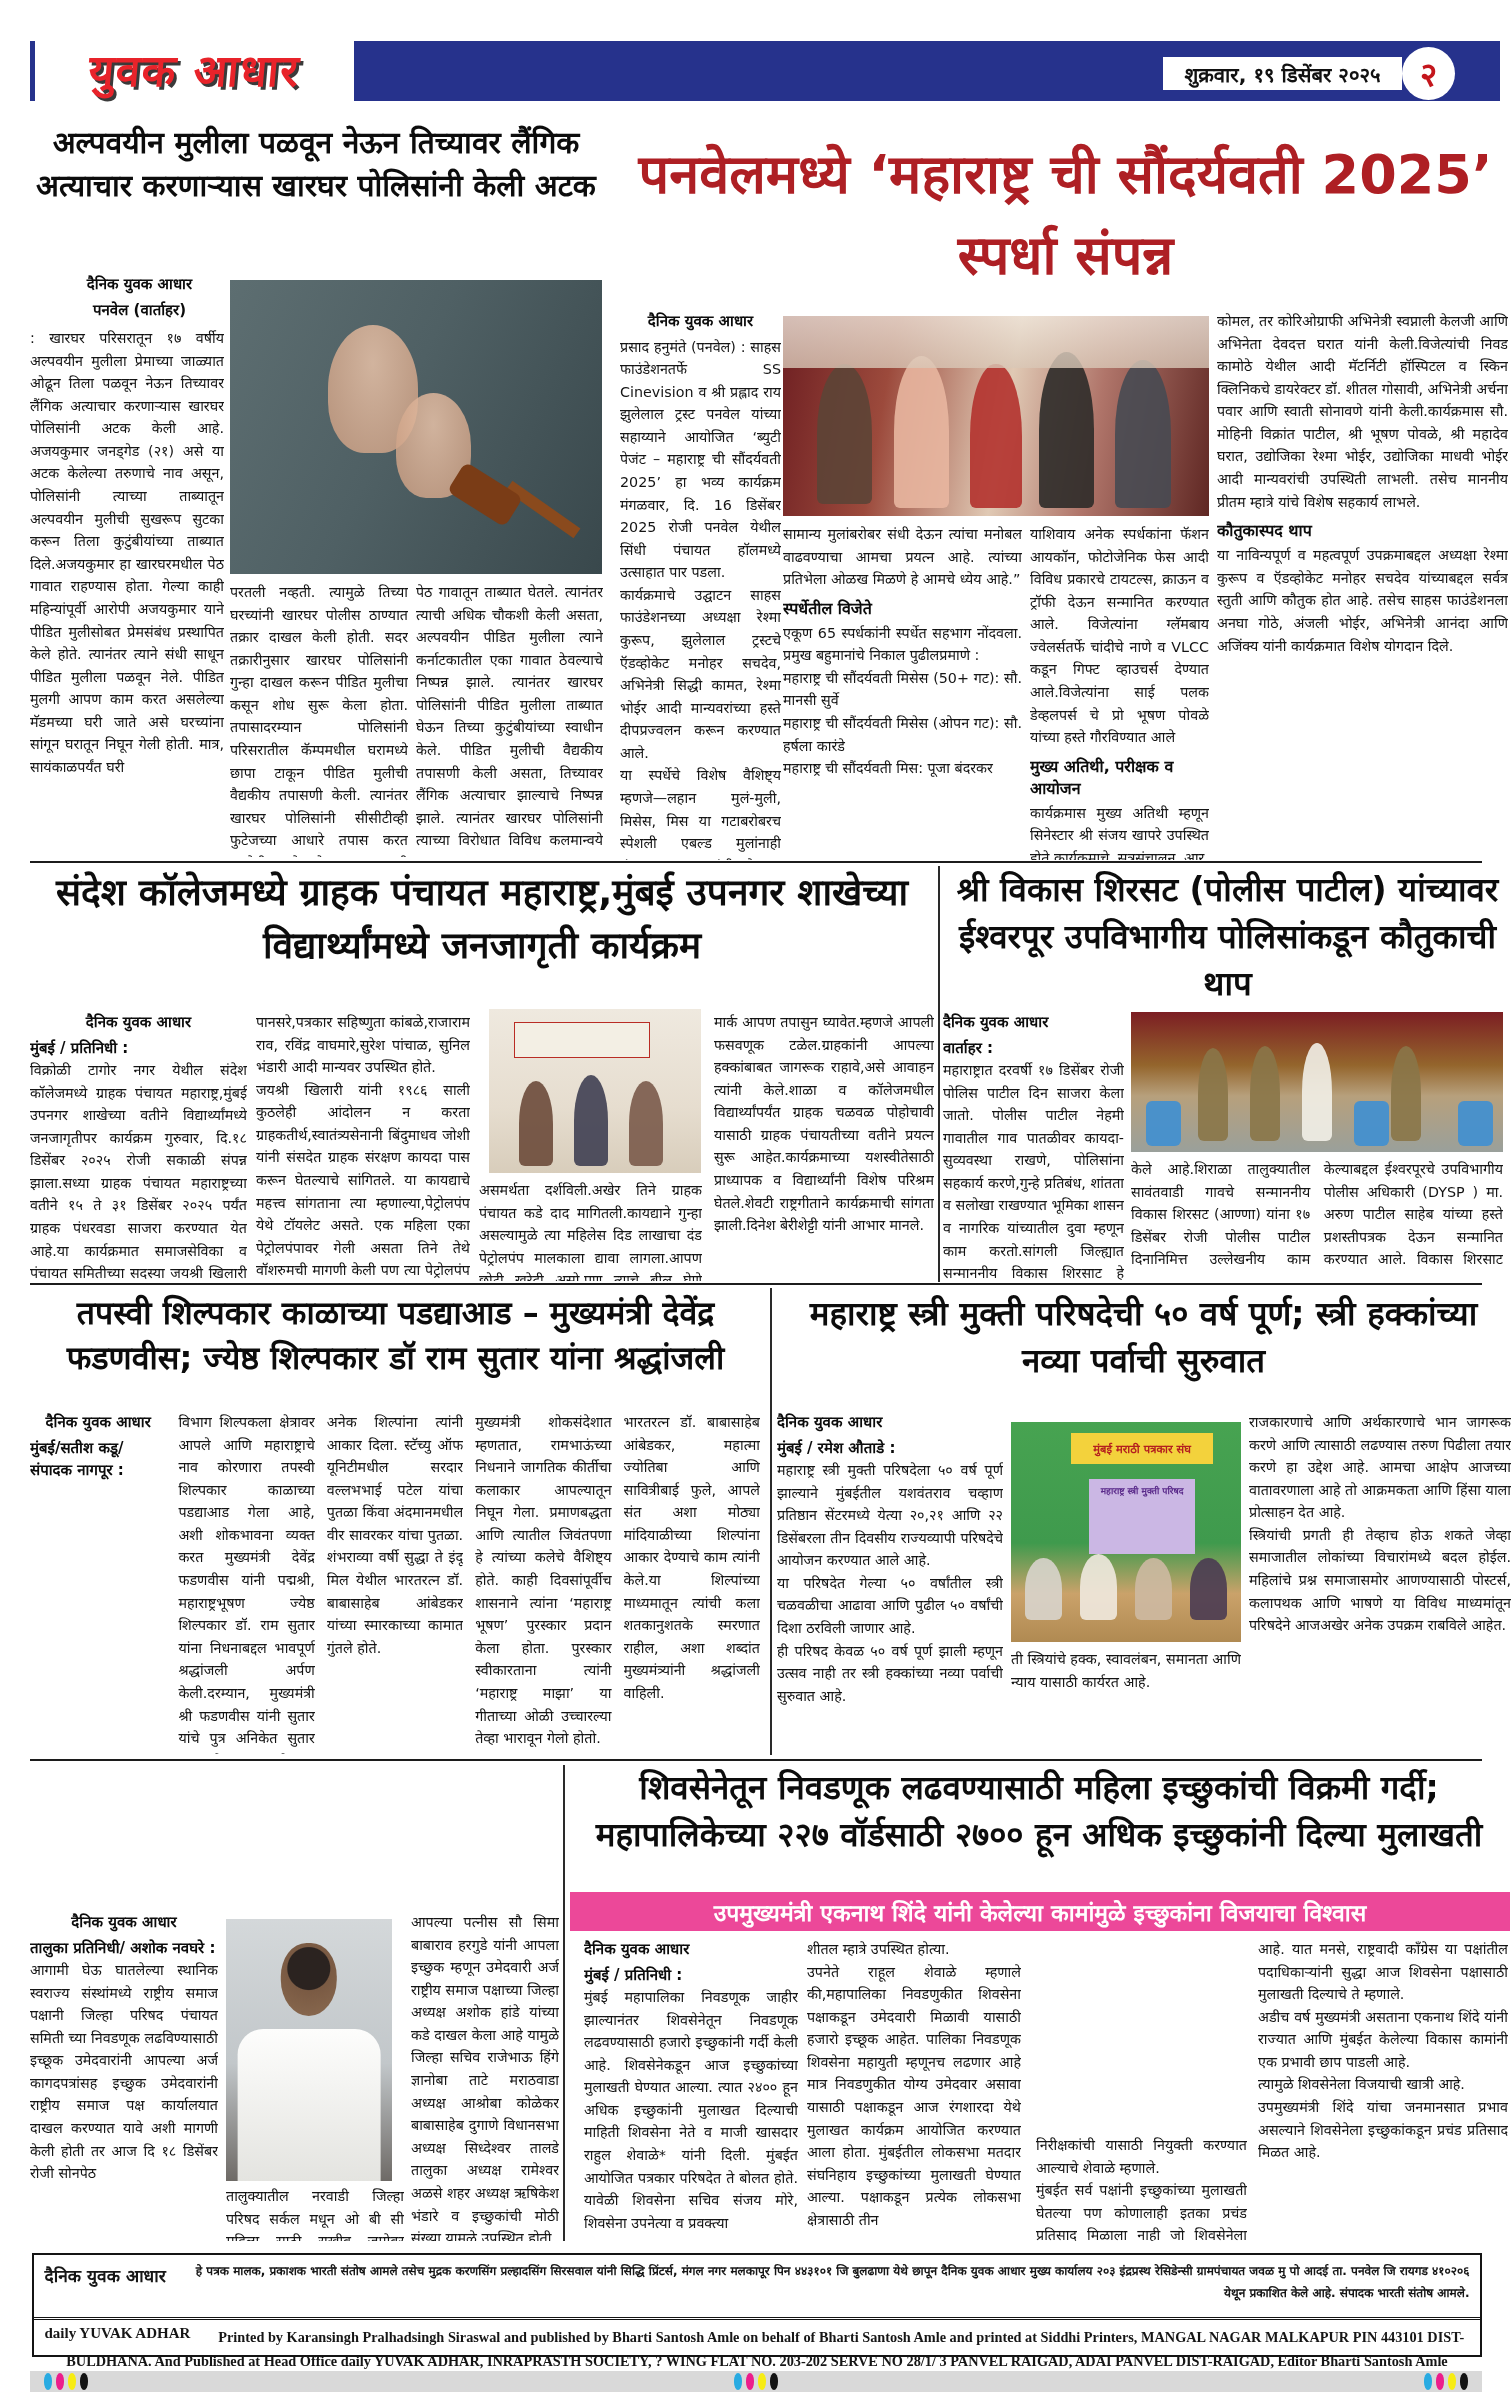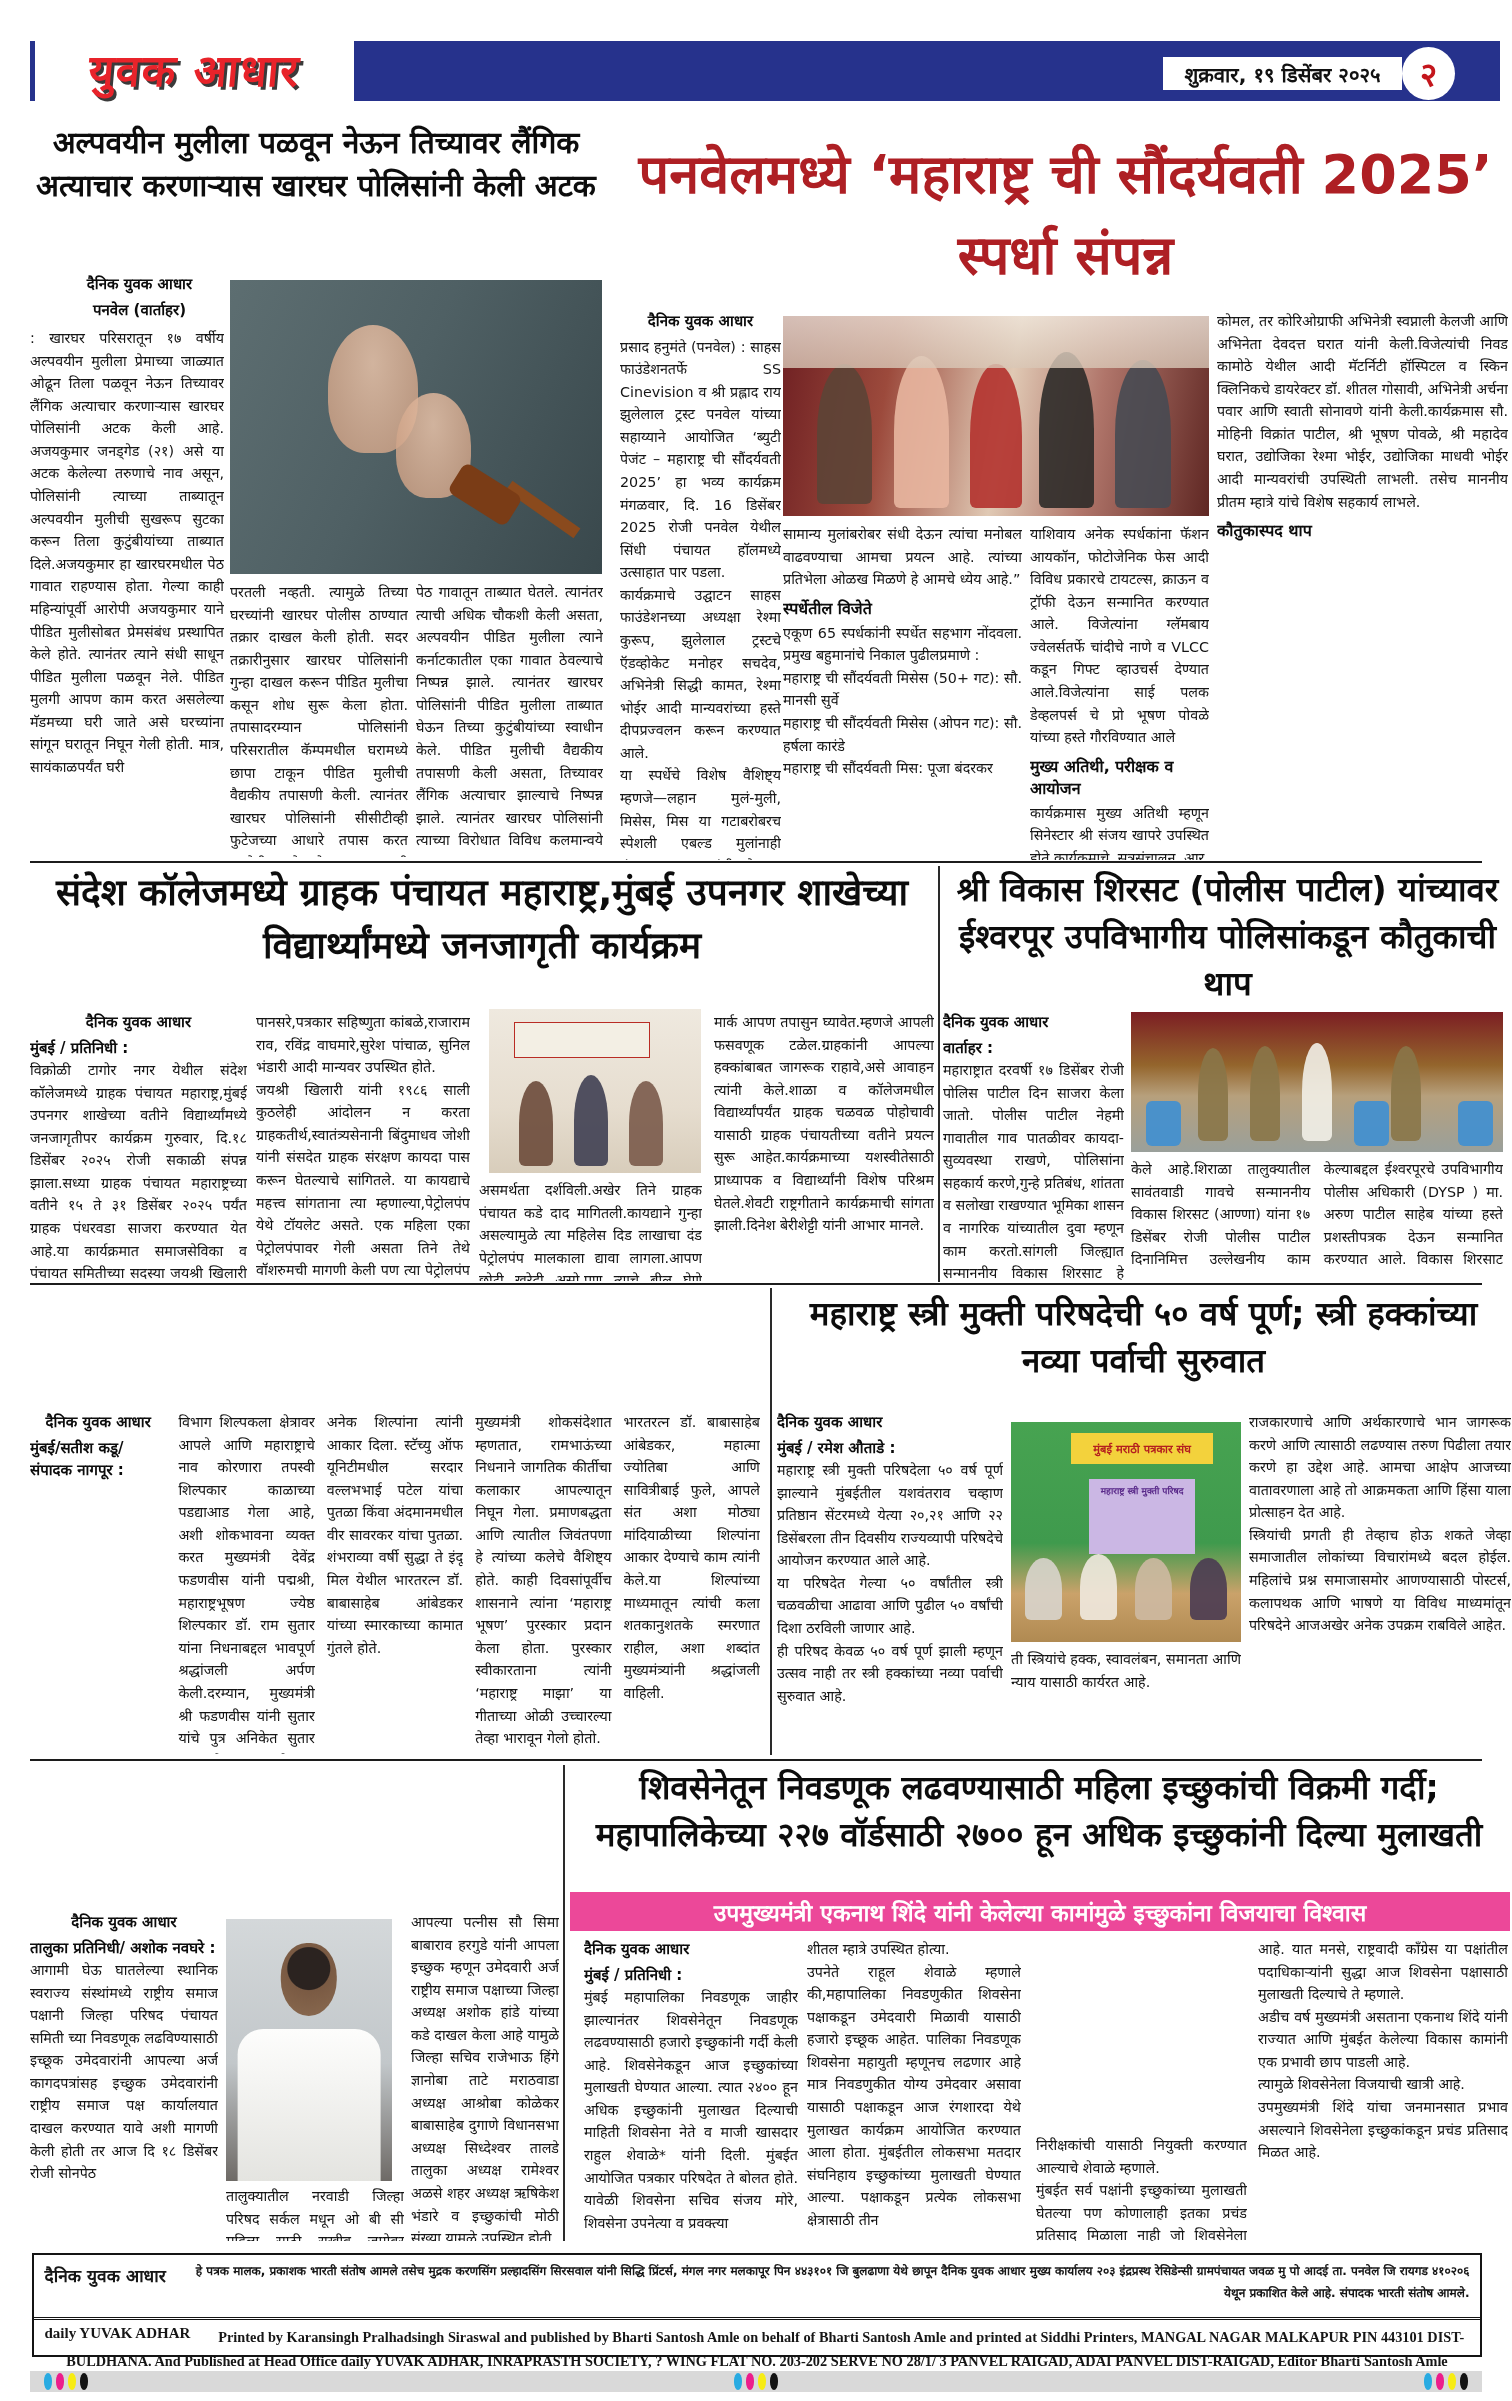--- a/index.html
+++ b/index.html
@@ -117,20 +117,21 @@
 महाराष्ट्र ची सौंदर्यवती मिस: पूजा बंदरकर</div>
   </div>
   <div class="abs" style="left:1030px;top:523px;width:179px;height:337px;overflow:hidden">
     <div class="bt">याशिवाय अनेक स्पर्धकांना फॅशन आयकॉन, फोटोजेनिक फेस आदी विविध प्रकारचे टायटल्स, क्राऊन व ट्रॉफी देऊन सन्मानित करण्यात आले. विजेत्यांना ग्लॅमबाय ज्वेलर्सतर्फे चांदीचे नाणे व VLCC कडून गिफ्ट व्हाउचर्स देण्यात आले.विजेत्यांना साई पलक डेव्हलपर्स चे प्रो भूषण पोवळे यांच्या हस्ते गौरविण्यात आले</div>
     <div class="sub">मुख्य अतिथी, परीक्षक व आयोजन</div>
     <div class="bt">कार्यक्रमास मुख्य अतिथी म्हणून सिनेस्टार श्री संजय खापरे उपस्थित होते.कार्यक्रमाचे सूत्रसंचालन आर. जे.</div>
   </div>
   <div class="abs" style="left:1217px;top:310px;width:291px;height:550px;overflow:hidden">
     <div class="bt">कोमल, तर कोरिओग्राफी अभिनेत्री स्वप्नाली केलजी आणि अभिनेता देवदत्त घरात यांनी केली.विजेत्यांची निवड कामोठे येथील आदी मॅटर्निटी हॉस्पिटल व स्किन क्लिनिकचे डायरेक्टर डॉ. शीतल गोसावी, अभिनेत्री अर्चना पवार आणि स्वाती सोनावणे यांनी केली.कार्यक्रमास सौ. मोहिनी विक्रांत पाटील, श्री भूषण पोवळे, श्री महादेव घरात, उद्योजिका रेश्मा भोईर, उद्योजिका माधवी भोईर आदी मान्यवरांची उपस्थिती लाभली. तसेच माननीय प्रीतम म्हात्रे यांचे विशेष सहकार्य लाभले.</div>
     <div class="sub">कौतुकास्पद थाप</div>
+    <div class="bt">या नाविन्यपूर्ण व महत्वपूर्ण उपक्रमाबद्दल अध्यक्षा रेश्मा कुरूप व ऍडव्होकेट मनोहर सचदेव यांच्याबद्दल सर्वत्र स्तुती आणि कौतुक होत आहे. तसेच साहस फाउंडेशनला अनघा गोठे, अंजली भोईर, अभिनेत्री आनंदा आणि अजिंक्य यांनी कार्यक्रमात विशेष योगदान दिले.</div>
   </div>
 
   <div class="abs rule-h" style="left:30px;top:861px;width:1452px"></div>
 
   <div class="abs hl" style="left:30px;top:867px;width:904px;height:137px;font-size:37px">संदेश कॉलेजमध्ये ग्राहक पंचायत महाराष्ट्र,मुंबई उपनगर शाखेच्या विद्यार्थ्यांमध्ये जनजागृती कार्यक्रम</div>
   <div class="abs" style="left:30px;top:1011px;width:217px;height:271px;overflow:hidden">
     <div class="byl byl-c">दैनिक युवक आधार</div>
     <div><span class="byl">मुंबई / प्रतिनिधी :</span></div>
     <div class="bt">विक्रोळी टागोर नगर येथील संदेश कॉलेजमध्ये ग्राहक पंचायत महाराष्ट्र,मुंबई उपनगर शाखेच्या वतीने विद्यार्थ्यांमध्ये जनजागृतीपर कार्यक्रम गुरुवार, दि.१८ डिसेंबर २०२५ रोजी सकाळी संपन्न झाला.सध्या ग्राहक पंचायत महाराष्ट्रच्या वतीने १५ ते ३१ डिसेंबर २०२५ पर्यंत ग्राहक पंधरवडा साजरा करण्यात येत आहे.या कार्यक्रमात समाजसेविका व पंचायत समितीच्या सदस्या जयश्री खिलारी यांनी प्रबोधनपर मार्गदर्शन केले.याप्रसंगी दिनेश बेरीशेट्टी,ज्येष्ठ पत्रकार नासिकेत</div>
   </div>
@@ -159,20 +160,21 @@
     <div class="chair" style="left:88%"></div>
     <div class="figure" style="left:18%;top:26%;width:8%;height:66%;background:#8a7648"></div>
     <div class="figure" style="left:32%;top:24%;width:8%;height:68%;background:#8a7648"></div>
     <div class="figure" style="left:46%;top:22%;width:8%;height:70%;background:#f2efe8"></div>
     <div class="figure" style="left:70%;top:24%;width:8%;height:68%;background:#8a7648"></div>
   </div>
   <div class="abs bt multicol2" style="left:1131px;top:1158px;width:372px;height:123px">केले आहे.शिराळा तालुक्यातील सावंतवाडी गावचे सन्माननीय विकास शिरसट (आण्णा) यांना १७ डिसेंबर रोजी पोलीस पाटील दिनानिमित्त उल्लेखनीय काम केल्याबद्दल ईश्वरपूरचे उपविभागीय पोलीस अधिकारी (DYSP ) मा. अरुण पाटील साहेब यांच्या हस्ते प्रशस्तीपत्रक देऊन सन्मानित करण्यात आले. विकास शिरसाट यांच्या कामगिरीबद्दल सर्व स्तरातून कौतुक होत आहे</div>
 
   <div class="abs rule-h" style="left:30px;top:1283px;width:1452px"></div>
 
+  <div class="abs hl" style="left:32px;top:1291px;width:727px;height:113px;font-size:32px">तपस्वी शिल्पकार काळाच्या पडद्याआड – मुख्यमंत्री देवेंद्र फडणवीस; ज्येष्ठ शिल्पकार डॉ राम सुतार यांना श्रद्धांजली</div>
   <div class="abs multicol5" style="left:30px;top:1411px;width:730px;height:343px;overflow:hidden">
     <div class="byl byl-c">दैनिक युवक आधार</div>
     <div><span class="byl">मुंबई/सतीश कडू/ संपादक नागपूर :</span></div>
     <div class="bt">विभाग शिल्पकला क्षेत्रावर आपले आणि महाराष्ट्राचे नाव कोरणारा तपस्वी शिल्पकार काळाच्या पडद्याआड गेला आहे, अशी शोकभावना व्यक्त करत मुख्यमंत्री देवेंद्र फडणवीस यांनी पद्मश्री, महाराष्ट्रभूषण ज्येष्ठ शिल्पकार डॉ. राम सुतार यांना निधनाबद्दल भावपूर्ण श्रद्धांजली अर्पण केली.दरम्यान, मुख्यमंत्री श्री फडणवीस यांनी सुतार यांचे पुत्र अनिकेत सुतार यांच्याशी दूरध्वनीवरून संपर्क साधून त्यांना सांत्वना दिली.</div>
     <div class="bt">अनेक शिल्पांना त्यांनी आकार दिला. स्टॅच्यु ऑफ यूनिटीमधील सरदार वल्लभभाई पटेल यांचा पुतळा किंवा अंदमानमधील वीर सावरकर यांचा पुतळा. शंभराव्या वर्षी सुद्धा ते इंदू मिल येथील भारतरत्न डॉ. बाबासाहेब आंबेडकर यांच्या स्मारकाच्या कामात गुंतले होते.</div>
     <div class="bt">मुख्यमंत्री शोकसंदेशात म्हणतात, रामभाऊंच्या निधनाने जागतिक कीर्तीचा कलाकार आपल्यातून निघून गेला. प्रमाणबद्धता आणि त्यातील जिवंतपणा हे त्यांच्या कलेचे वैशिष्ट्य होते. काही दिवसांपूर्वीच शासनाने त्यांना ‘महाराष्ट्र भूषण’ पुरस्कार प्रदान केला होता. पुरस्कार स्वीकारताना त्यांनी ‘महाराष्ट्र माझा’ या गीताच्या ओळी उच्चारल्या तेव्हा भारावून गेलो होतो.</div>
     <div class="bt">भारतरत्न डॉ. बाबासाहेब आंबेडकर, महात्मा ज्योतिबा आणि सावित्रीबाई फुले, आपले संत अशा मोठ्या मांदियाळीच्या शिल्पांना आकार देण्याचे काम त्यांनी केले.या शिल्पांच्या माध्यमातून त्यांची कला शतकानुशतके स्मरणात राहील, अशा शब्दांत मुख्यमंत्र्यांनी श्रद्धांजली वाहिली.</div>
   </div>
 
   <div class="abs rule-v" style="left:770px;top:1288px;height:467px"></div>

